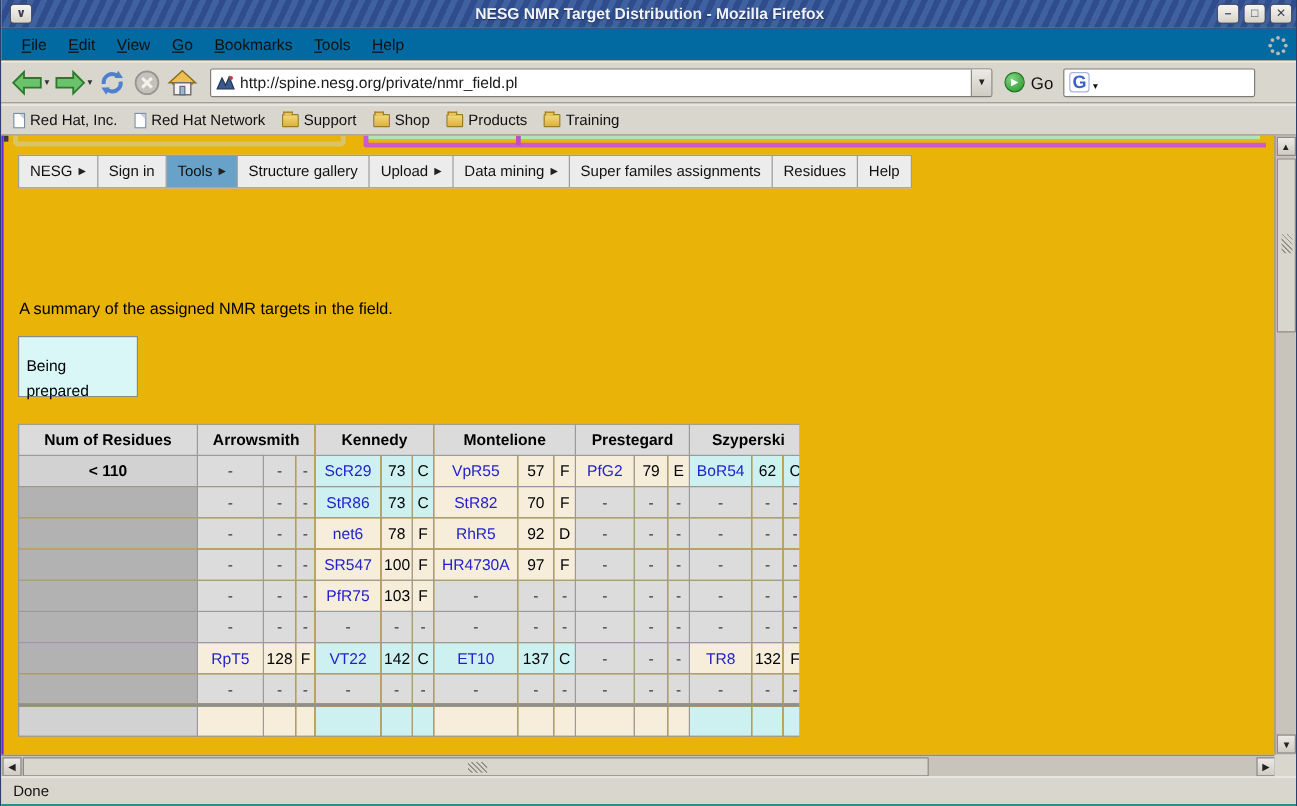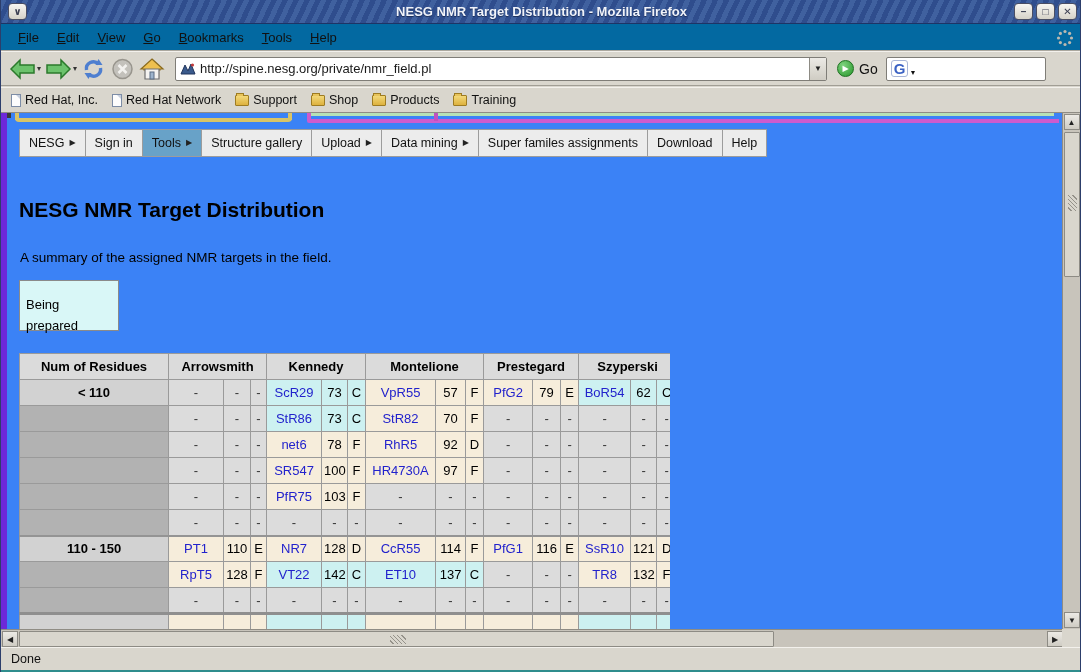--- a/index.html
+++ b/index.html
@@ -89,21 +89,21 @@
   .ic-page::after { content:""; position:absolute; right:0; top:0; border:2px solid #c5cedd; border-left-color:transparent; border-bottom-color:transparent; }
   .ic-folder {
     width:14px; height:11px; background:linear-gradient(#f3d878,#ddb23f);
     border:1px solid #9e7c22; border-radius:1px; margin-right:4px; position:relative;
   }
   .ic-folder::before { content:""; position:absolute; left:0; top:-3px; width:6px; height:2px; background:#e8c45a; border:1px solid #9e7c22; border-bottom:none; }
 
   
   .content {
     position:absolute; left:0; top:113px; width:1063px; height:516px;
-    background:#3b82f6; overflow:hidden; border-left:6px solid #6d28d9;
+    background:#eab308; overflow:hidden; border-left:2px solid #6d28d9;
   }
   .corner-tick { position:absolute; left:0; top:0; width:4px; height:5px; background:#3a3a3a; }
   .deco-yellow { position:absolute; left:8px; top:5px; width:277px; height:4px; background:#d9c467; border-radius:0 0 4px 4px; }
   .deco-yellow-stub-l { position:absolute; left:8px; top:0; width:4px; height:7px; background:#d9c467; }
   .deco-yellow-stub-r { position:absolute; left:281px; top:0; width:4px; height:7px; background:#d9c467; }
   .deco-green { position:absolute; left:303px; top:0; width:744px; height:3px; background:#b6e2b6; }
   .deco-pink { position:absolute; left:300px; top:6px; width:752px; height:4px; background:#cd5bcd; border-radius:3px 0 0 3px; }
   .deco-pink-stub { position:absolute; left:300px; top:0; width:4px; height:8px; background:#cd5bcd; }
   .deco-pink-div { position:absolute; left:427px; top:0; width:4px; height:8px; background:#c04fc0; }
 
@@ -331,28 +331,27 @@
         <span class="arrow">▶</span>
       </div>
       <div class="cell">
         <span>Data mining</span>
         <span class="arrow">▶</span>
       </div>
       <div class="cell">
         <span>Super familes assignments</span>
       </div>
       <div class="cell">
-        <span>Download</span>
+        <span>Residues</span>
       </div>
       <div class="cell">
         <span>Help</span>
       </div>
     </div>
 
-  <div class="page-h1">NESG NMR Target Distribution</div>
   <div class="page-intro">A summary of the assigned NMR targets in the field.</div>
   <div class="notebox">
     <div>Being</div>
     <div>prepared</div>
   </div>
 
   <div class="tablewrap">
     <table class="nmr" style="width: 657px;">
         <colgroup>
           <col style="width: 149px;">
@@ -484,38 +483,20 @@
             <td class="empty">-</td>
             <td class="empty">-</td>
             <td class="empty">-</td>
             <td class="empty">-</td>
             <td class="empty">-</td>
             <td class="empty">-</td>
             <td class="empty">-</td>
             <td class="empty">-</td>
             <td class="empty">-</td>
           </tr>
-          <tr class="sec-start">
-            <td class="sec-label">110 - 150</td>
-            <td class="assigned"><a class="tlink" href="#">PT1</a></td>
-            <td class="assigned">110</td>
-            <td class="assigned">E</td>
-            <td class="assigned"><a class="tlink" href="#">NR7</a></td>
-            <td class="assigned">128</td>
-            <td class="assigned">D</td>
-            <td class="assigned"><a class="tlink" href="#">CcR55</a></td>
-            <td class="assigned">114</td>
-            <td class="assigned">F</td>
-            <td class="assigned"><a class="tlink" href="#">PfG1</a></td>
-            <td class="assigned">116</td>
-            <td class="assigned">E</td>
-            <td class="assigned"><a class="tlink" href="#">SsR10</a></td>
-            <td class="assigned">121</td>
-            <td class="assigned">D</td>
-          </tr>
           <tr>
             <td class="sec-cont"></td>
             <td class="assigned"><a class="tlink" href="#">RpT5</a></td>
             <td class="assigned">128</td>
             <td class="assigned">F</td>
             <td class="solved"><a class="tlink" href="#">VT22</a></td>
             <td class="solved">142</td>
             <td class="solved">C</td>
             <td class="solved"><a class="tlink" href="#">ET10</a></td>
             <td class="solved">137</td>

